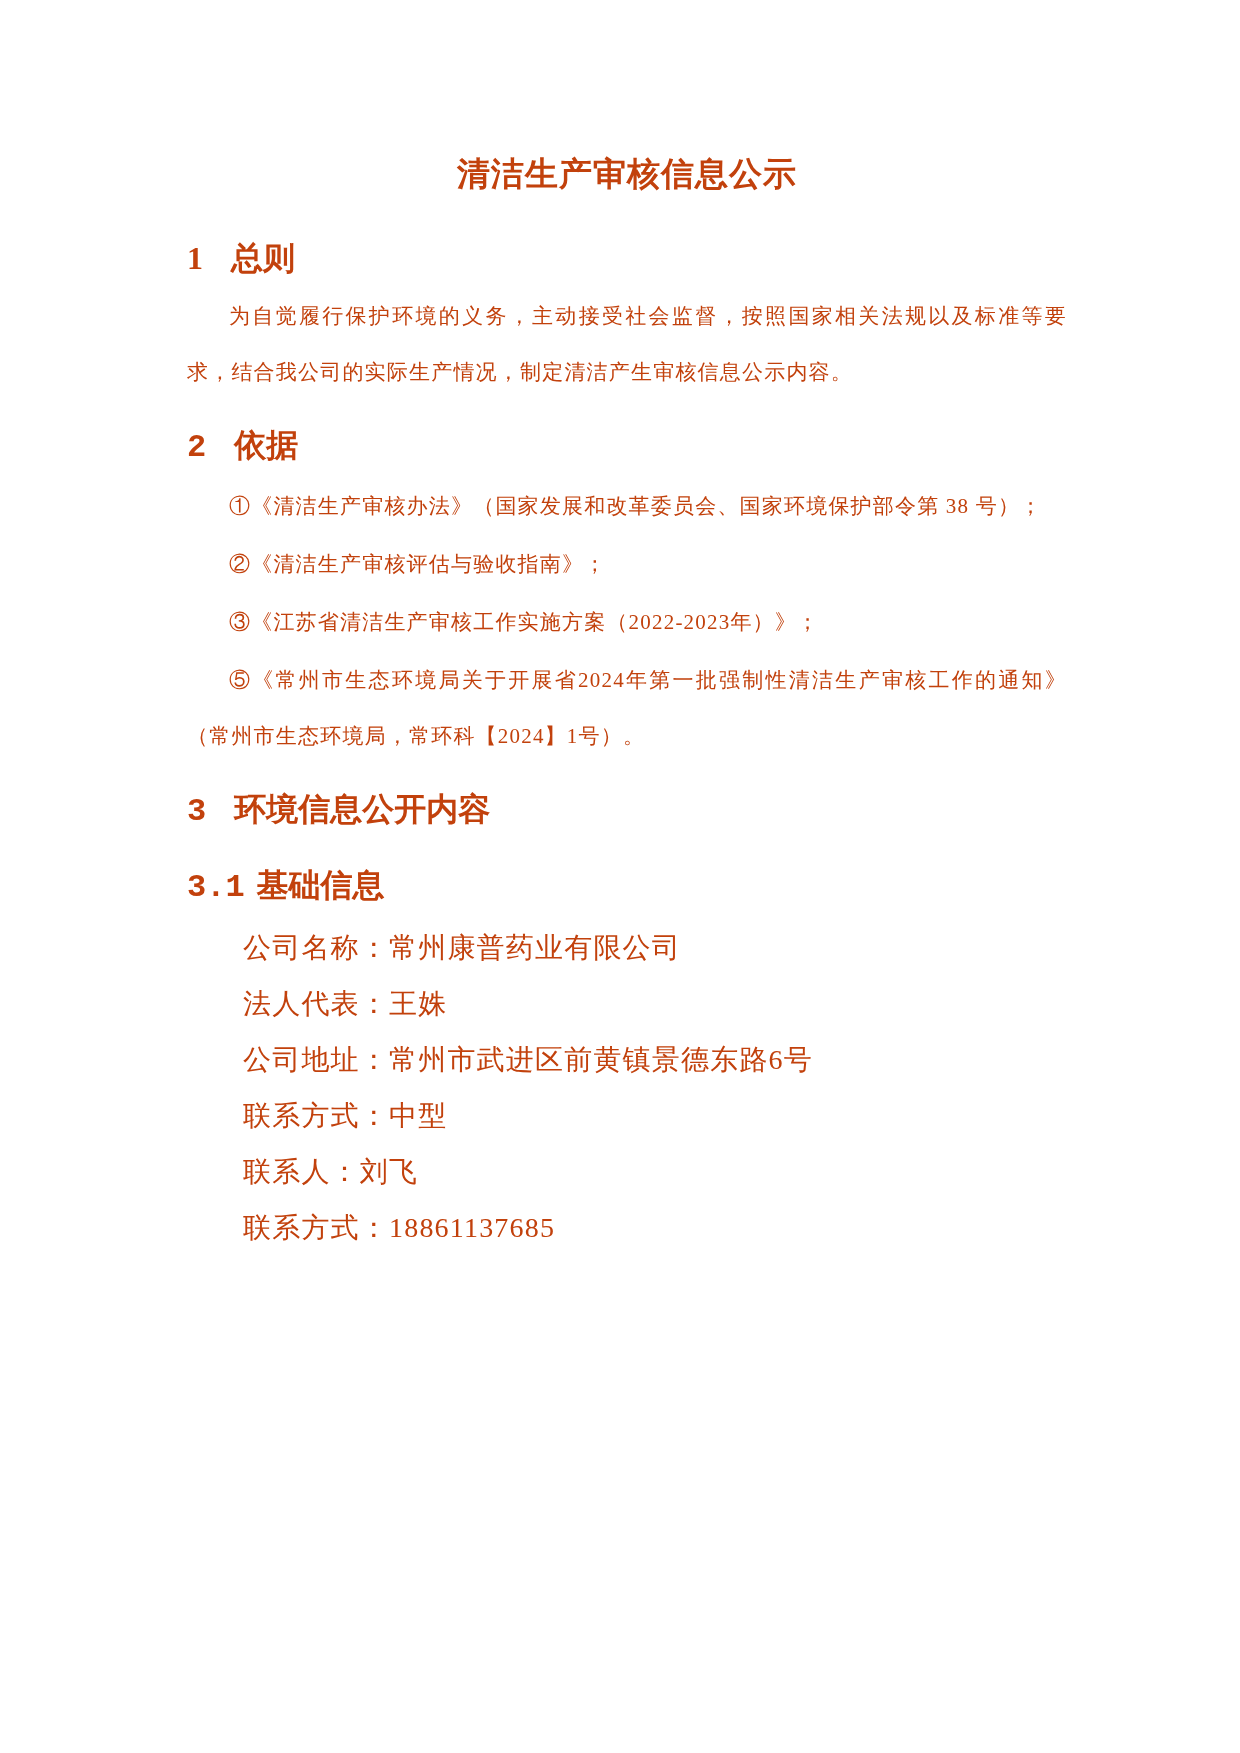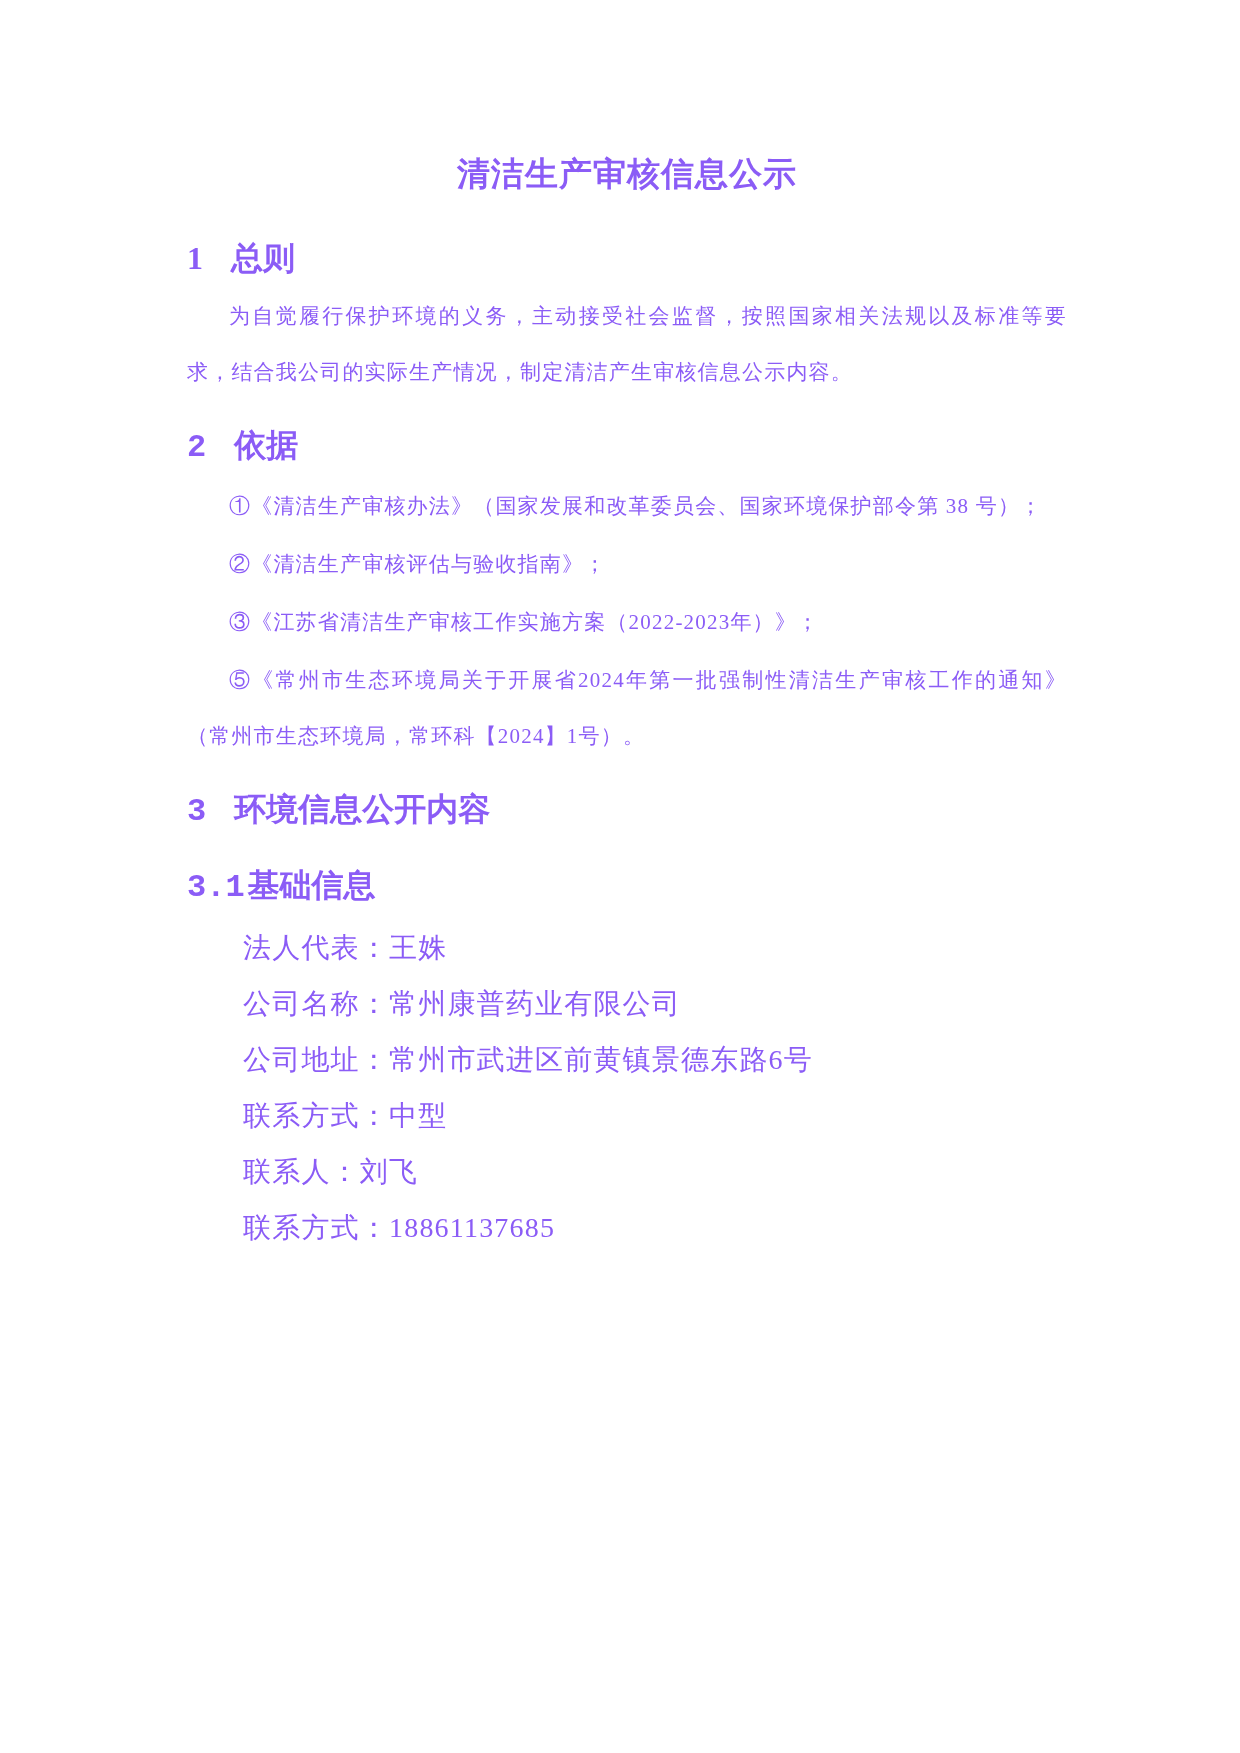--- a/index.html
+++ b/index.html
@@ -7,21 +7,21 @@
     padding: 0;
     background: #ffffff;
   }
   .page {
     position: relative;
     width: 1240px;
     height: 1753px;
     background: #ffffff;
     overflow: hidden;
     font-family: "Liberation Serif", "DejaVu Serif", serif;
-    color: #8b5cf6;
+    color: #c2410c;
   }
   .content {
     padding: 146px 173px 0 187px; 
   }
   .doc-title {
     margin: 0;
     font-size: 33px;
     font-weight: bold;
     text-align: center;
     line-height: 56px;
@@ -35,21 +35,21 @@
   }
   .h-sec.tight {
     margin-top: 20px;
     font-family: Liberation Mono, monospace;
   }
   .h-num {
     display: inline-block;
     margin-right: 28px;
   }
   .h-sub .h-num {
-    margin-right: 3px;
+    margin-right: 12px;
   }
   .body-para {
     margin: 2px 0 0 0;
     font-size: 21px;
     line-height: 56px;
     text-align: justify;
     text-indent: 2em;
     letter-spacing: 1.2px;
   }
   .fields {
@@ -86,24 +86,24 @@
     <h2 class="h-sec tight">
       <span class="h-num">3</span><span class="h-label">环境信息公开内容</span>
     </h2>
 
     <h2 class="h-sec tight h-sub">
       <span class="h-num">3.1</span><span class="h-label">基础信息</span>
     </h2>
 
     <div class="fields">
       <div class="field-line">
-        <span>法人代表：</span><span>王姝</span>
+        <span>公司名称：</span><span>常州康普药业有限公司</span>
       </div>
       <div class="field-line">
-        <span>公司名称：</span><span>常州康普药业有限公司</span>
+        <span>法人代表：</span><span>王姝</span>
       </div>
       <div class="field-line">
         <span>公司地址：</span><span>常州市武进区前黄镇景德东路6号</span>
       </div>
       <div class="field-line">
         <span>联系方式：</span><span>中型</span>
       </div>
       <div class="field-line">
         <span>联系人：</span><span>刘飞</span>
       </div>

